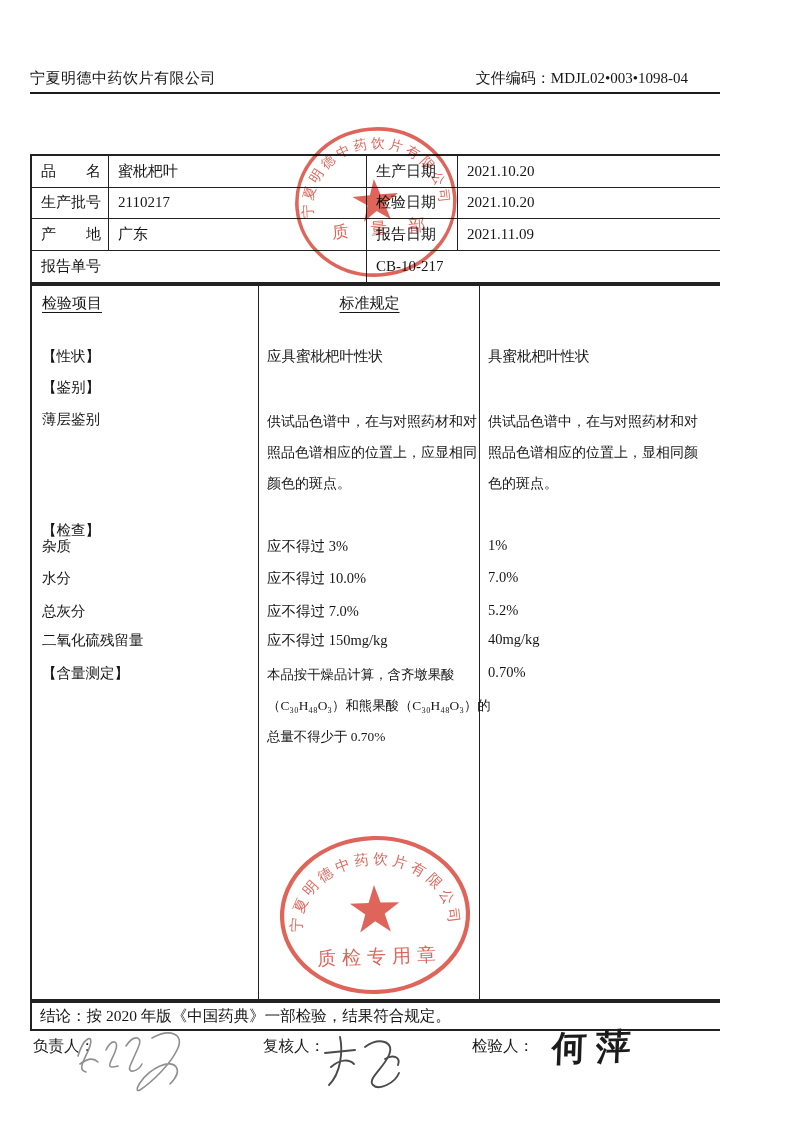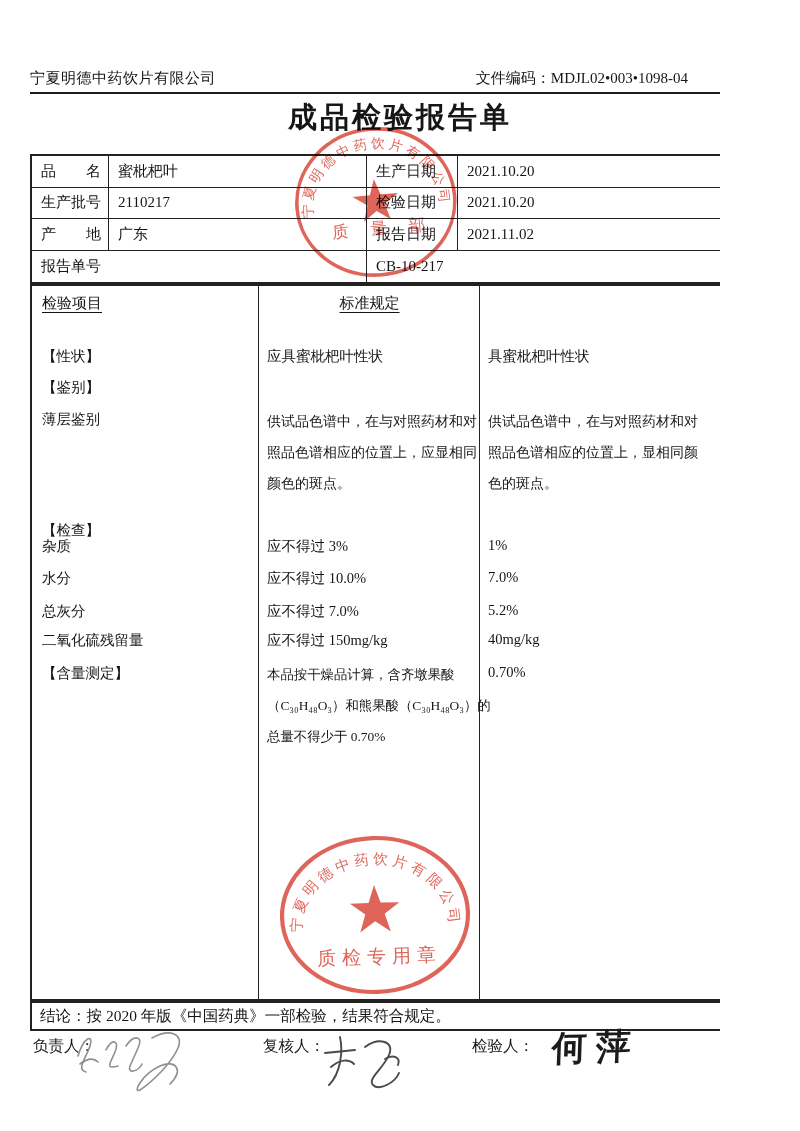--- a/index.html
+++ b/index.html
@@ -49,37 +49,36 @@
   .stamp-bottom{left:272px;top:813px;transform:rotate(-2deg);}
 </style>
 </head>
 <body>
 
 <div class="page">
 
   <div class="hdr-company">宁夏明德中药饮片有限公司</div>
   <div class="hdr-code">文件编码：MDJL02•003•1098-04</div>
   <div class="hdr-rule"></div>
-  <div class="doc-title">成品检验报告单</div>
 
   <div class="info-table">
     <div class="cell">品　　名</div>
     <div class="cell">蜜枇杷叶</div>
     <div class="cell">生产日期</div>
     <div class="cell last-col">2021.10.20</div>
 
     <div class="cell">生产批号</div>
     <div class="cell">2110217</div>
     <div class="cell">检验日期</div>
     <div class="cell last-col">2021.10.20</div>
 
     <div class="cell">产　　地</div>
     <div class="cell">广东</div>
     <div class="cell">报告日期</div>
-    <div class="cell last-col">2021.11.02</div>
+    <div class="cell last-col">2021.11.09</div>
 
     <div class="cell span2a last-row">报告单号</div>
     <div class="cell span2b last-col last-row">CB-10-217</div>
   </div>
 
   <div class="main-table">
     <div class="vline v1"></div>
     <div class="vline v2"></div>
 
     <div class="mt-item mt-hdr" style="left:10px;top:8px;">检验项目</div>

